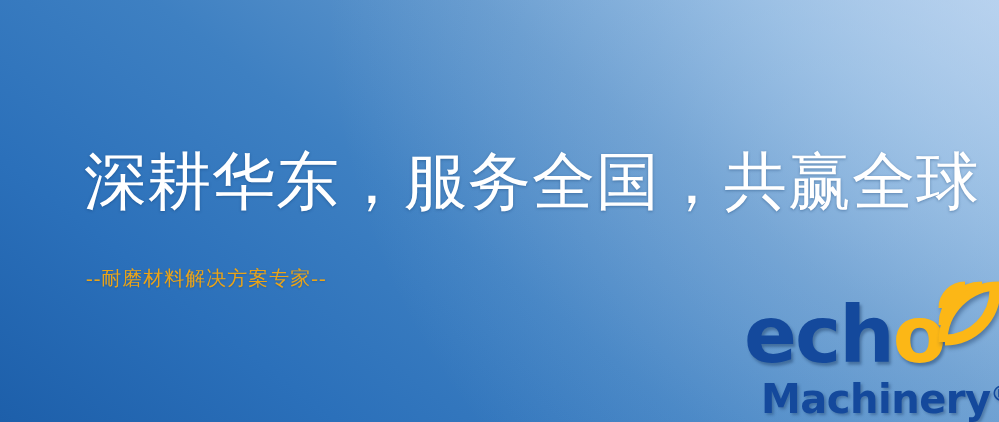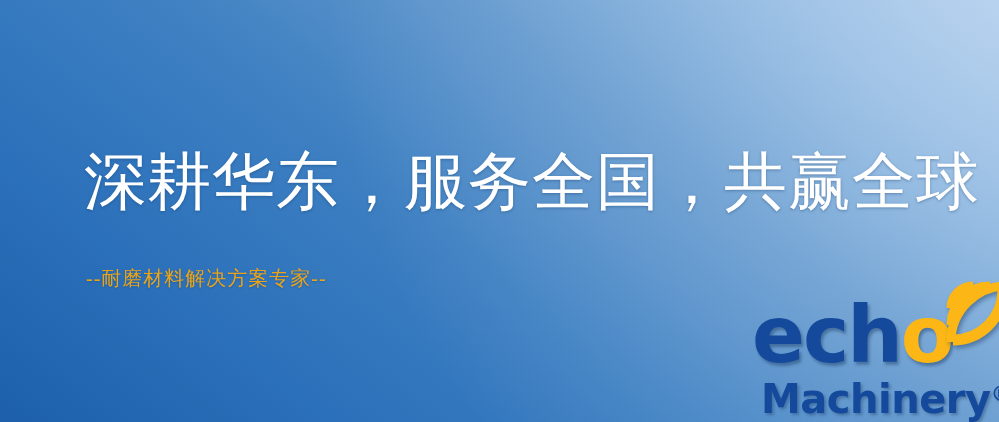--- a/index.html
+++ b/index.html
@@ -58,21 +58,21 @@
   #logo {
     position: absolute;
     left: 744px;
     top: 300px;
     width: 255px;
     height: 122px;
   }
 
   .logo-word {
     position: absolute;
-    left: 8px;
+    left: 0;
     top: -4px;
     height: 76px;
     display: flex;
     align-items: flex-start;
   }
 
   .logo-ech {
     font-family: "DejaVu Sans", sans-serif;
     font-weight: bold;
     font-size: 78px;

